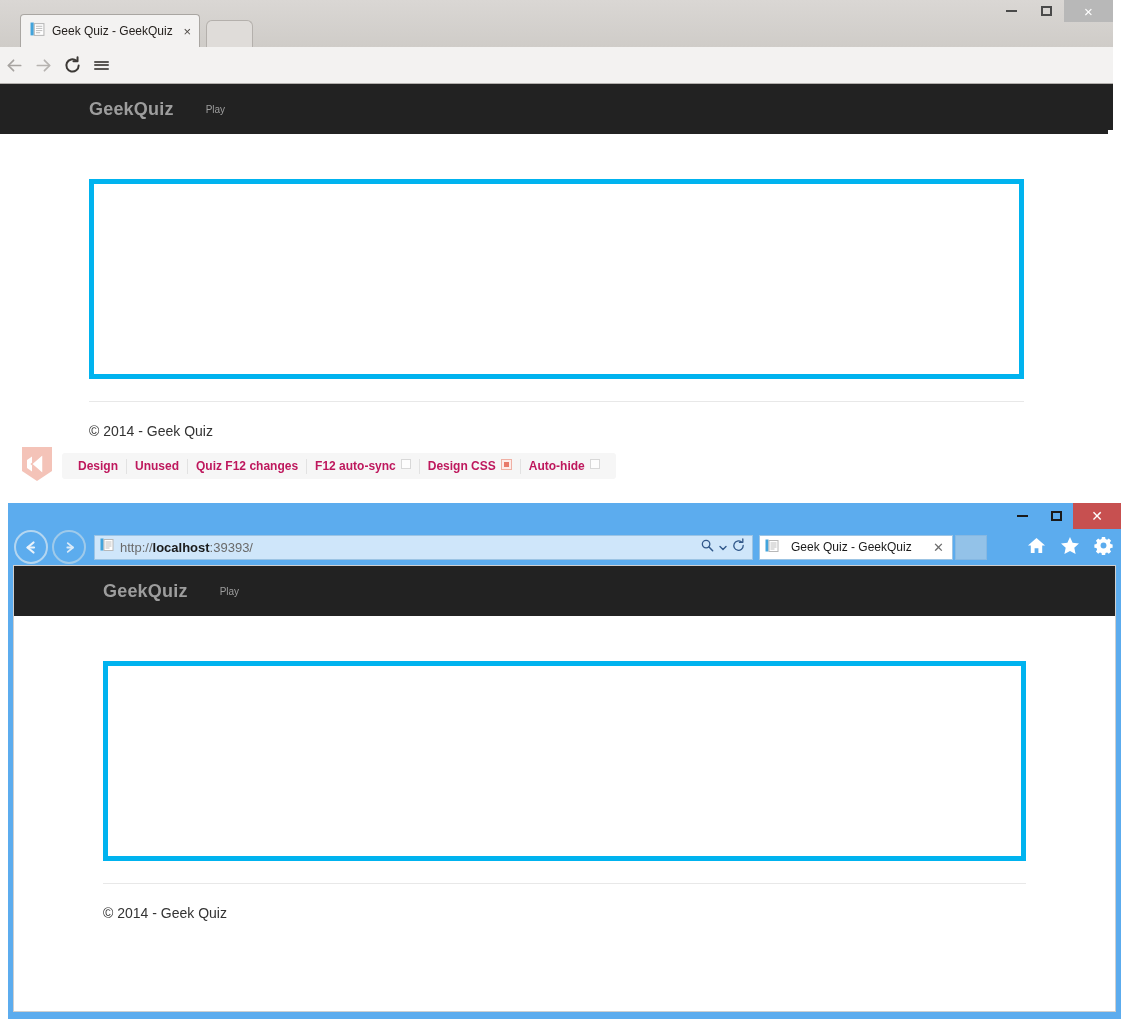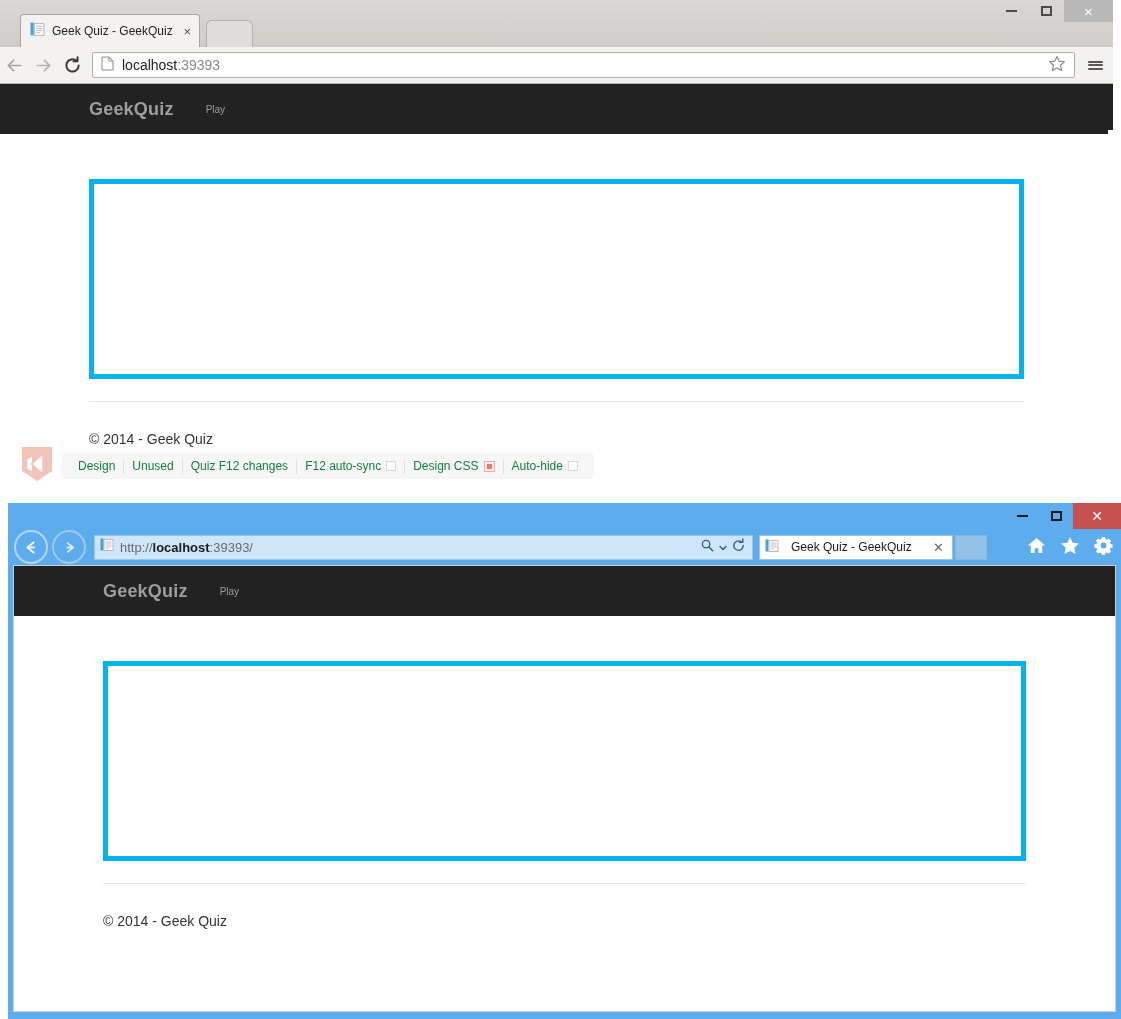--- a/index.html
+++ b/index.html
@@ -299,21 +299,21 @@
   .hero-box {
     margin-top: 45px;
     height: 200px;
     border: 5px solid #00b3ef;
     box-sizing: border-box;
     background: #ffffff;
   }
   .page-footer {
     margin-top: 22px;
     border-top: 1px solid #e8e8e8;
-    padding-top: 28px;
+    padding-top: 20px;
   }
   .footer-text {
     font-size: 14px;
     color: #333333;
   }
 
   
   .bl-bar {
     position: absolute;
     left: 20px;
@@ -325,26 +325,26 @@
   .bl-toolbar {
     height: 26px;
     background: #f6f6f6;
     border-radius: 3px;
     display: flex;
     align-items: center;
     padding: 0 8px;
   }
   .bl-item {
     font-size: 12px;
-    color: #15803d;
+    color: #be185d;
     padding: 0 8px;
     display: flex;
-    align-items: center;
     gap: 5px;
     white-space: nowrap;
+    font-weight: bold;
   }
   .bl-sep { width: 1px; height: 15px; background: #e2e2e2; }
   .bl-check {
     width: 10px; height: 10px;
     border: 1px solid #d8d8d8;
     background: #fdfdfd;
     box-sizing: border-box;
     display: inline-block;
   }
   .bl-rec {
@@ -527,34 +527,20 @@
           <path d="M16.2 10 L3.5 10" fill="none" stroke="#b6b3b0" stroke-width="1.8" stroke-linecap="round"></path>
         </svg>
       </div>
       <div class="chrome-navbtn reload">
         <svg width="19" height="19" viewBox="0 0 20 20">
           <path d="M16.5 10 A6.5 6.5 0 1 1 14 4.8" fill="none" stroke="#3c3936" stroke-width="2.1" stroke-linecap="round"></path>
           <path d="M15.3 1.3 L15.3 5.6 L11 5.6" fill="none" stroke="#3c3936" stroke-width="2.1" stroke-linecap="round" stroke-linejoin="round"></path>
         </svg>
       </div>
 
-      <div class="chrome-omnibox">
-        <span class="omni-pageicon">
-          <svg width="13" height="15" viewBox="0 0 13 15">
-            <path d="M1 1 L8 1 L12 5 L12 14 L1 14 Z" fill="#ffffff" stroke="#8f8c89" stroke-width="1" stroke-linejoin="round"></path>
-            <path d="M8 1 L8 5 L12 5" fill="none" stroke="#8f8c89" stroke-width="1" stroke-linejoin="round"></path>
-          </svg>
-        </span>
-        <span class="omni-text"><b>localhost</b><span>:39393</span></span>
-        <span class="omni-star">
-          <svg width="18" height="17" viewBox="0 0 20 19">
-            <path d="M10 1.6 L12.5 6.9 L18.3 7.6 L14 11.5 L15.2 17.3 L10 14.4 L4.8 17.3 L6 11.5 L1.7 7.6 L7.5 6.9 Z" fill="none" stroke="#8c8986" stroke-width="1.3" stroke-linejoin="round"></path>
-          </svg>
-        </span>
-      </div>
 
       <div class="chrome-menu">
         <span>
           <span class="menu-bar"></span>
           <span class="menu-bar"></span>
           <span class="menu-bar"></span>
         </span>
       </div>
     </div>
 

